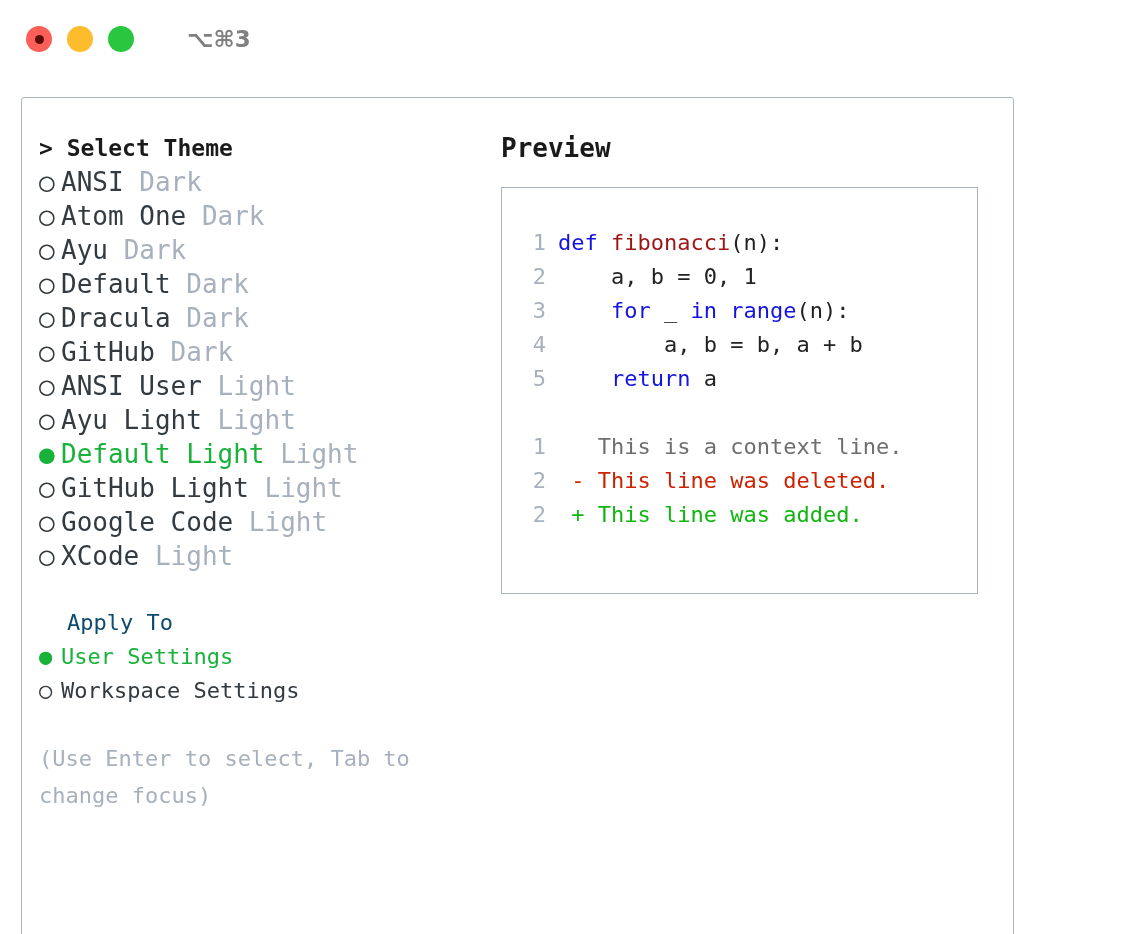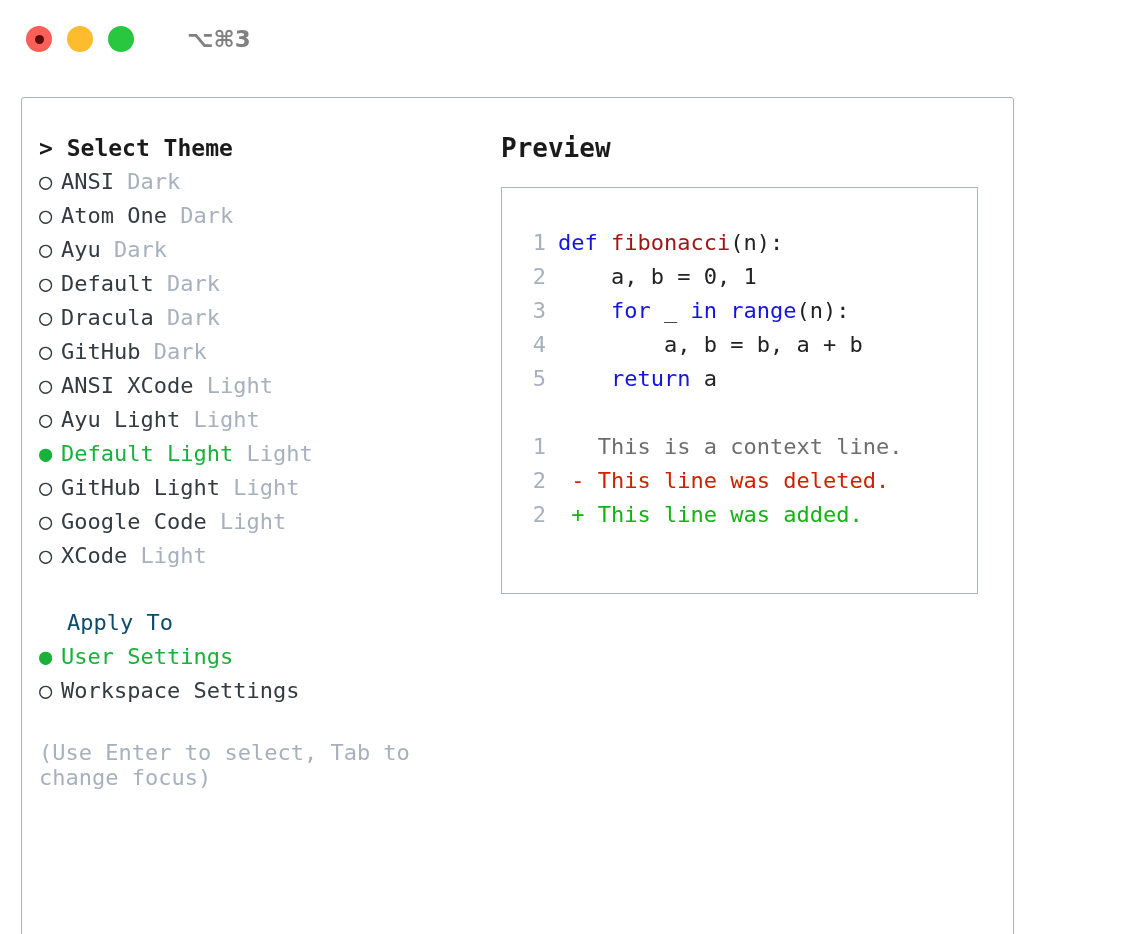--- a/index.html
+++ b/index.html
@@ -89,21 +89,21 @@
     font-weight: bold;
     color: #1a1a1a;
     height: 34px;
     line-height: 34px;
     white-space: pre;
   }
 
   .theme-row {
     height: 34px;
     line-height: 34px;
-    font-size: 22px;
+    font-size: 26px;
     color: #333a40;
     white-space: pre;
     display: block;
   }
   .theme-row .bullet {
     display: inline-block;
     width: 22px;
   }
   .theme-row.selected { color: #18b23a; }
   .theme-row.selected .bullet { color: #18b23a; }
@@ -128,21 +128,21 @@
     font-size: 22px;
     color: #333a40;
     white-space: pre;
   }
   .apply-row .bullet { display: inline-block; width: 22px; }
   .apply-row.selected { color: #18b23a; }
 
   #hint {
     margin-top: 32px;
     font-size: 22px;
-    line-height: 25px;
+    line-height: 37px;
     color: #a7b0bd;
     width: 400px;
     white-space: pre-wrap;
   }
 
   
   #right-col {
     position: absolute;
     left: 479px;
     top: 33px;
@@ -207,21 +207,21 @@
 
       <div id="list-header" class="mono">&gt; Select Theme</div>
 
       <div id="theme-list">
           <div class="theme-row mono"><span class="bullet">○</span><span>ANSI</span> <span class="tag">Dark</span></div>
           <div class="theme-row mono"><span class="bullet">○</span><span>Atom One</span> <span class="tag">Dark</span></div>
           <div class="theme-row mono"><span class="bullet">○</span><span>Ayu</span> <span class="tag">Dark</span></div>
           <div class="theme-row mono"><span class="bullet">○</span><span>Default</span> <span class="tag">Dark</span></div>
           <div class="theme-row mono"><span class="bullet">○</span><span>Dracula</span> <span class="tag">Dark</span></div>
           <div class="theme-row mono"><span class="bullet">○</span><span>GitHub</span> <span class="tag">Dark</span></div>
-          <div class="theme-row mono"><span class="bullet">○</span><span>ANSI XCode</span> <span class="tag">Light</span></div>
+          <div class="theme-row mono"><span class="bullet">○</span><span>ANSI User</span> <span class="tag">Light</span></div>
           <div class="theme-row mono"><span class="bullet">○</span><span>Ayu Light</span> <span class="tag">Light</span></div>
           <div class="theme-row mono selected"><span class="bullet">●</span><span>Default Light</span> <span class="tag">Light</span></div>
           <div class="theme-row mono"><span class="bullet">○</span><span>GitHub Light</span> <span class="tag">Light</span></div>
           <div class="theme-row mono"><span class="bullet">○</span><span>Google Code</span> <span class="tag">Light</span></div>
           <div class="theme-row mono"><span class="bullet">○</span><span>XCode</span> <span class="tag">Light</span></div>
         </div>
 
       <div id="apply-block">
         <div id="apply-title" class="mono">Apply To</div>
         <div id="apply-list">

